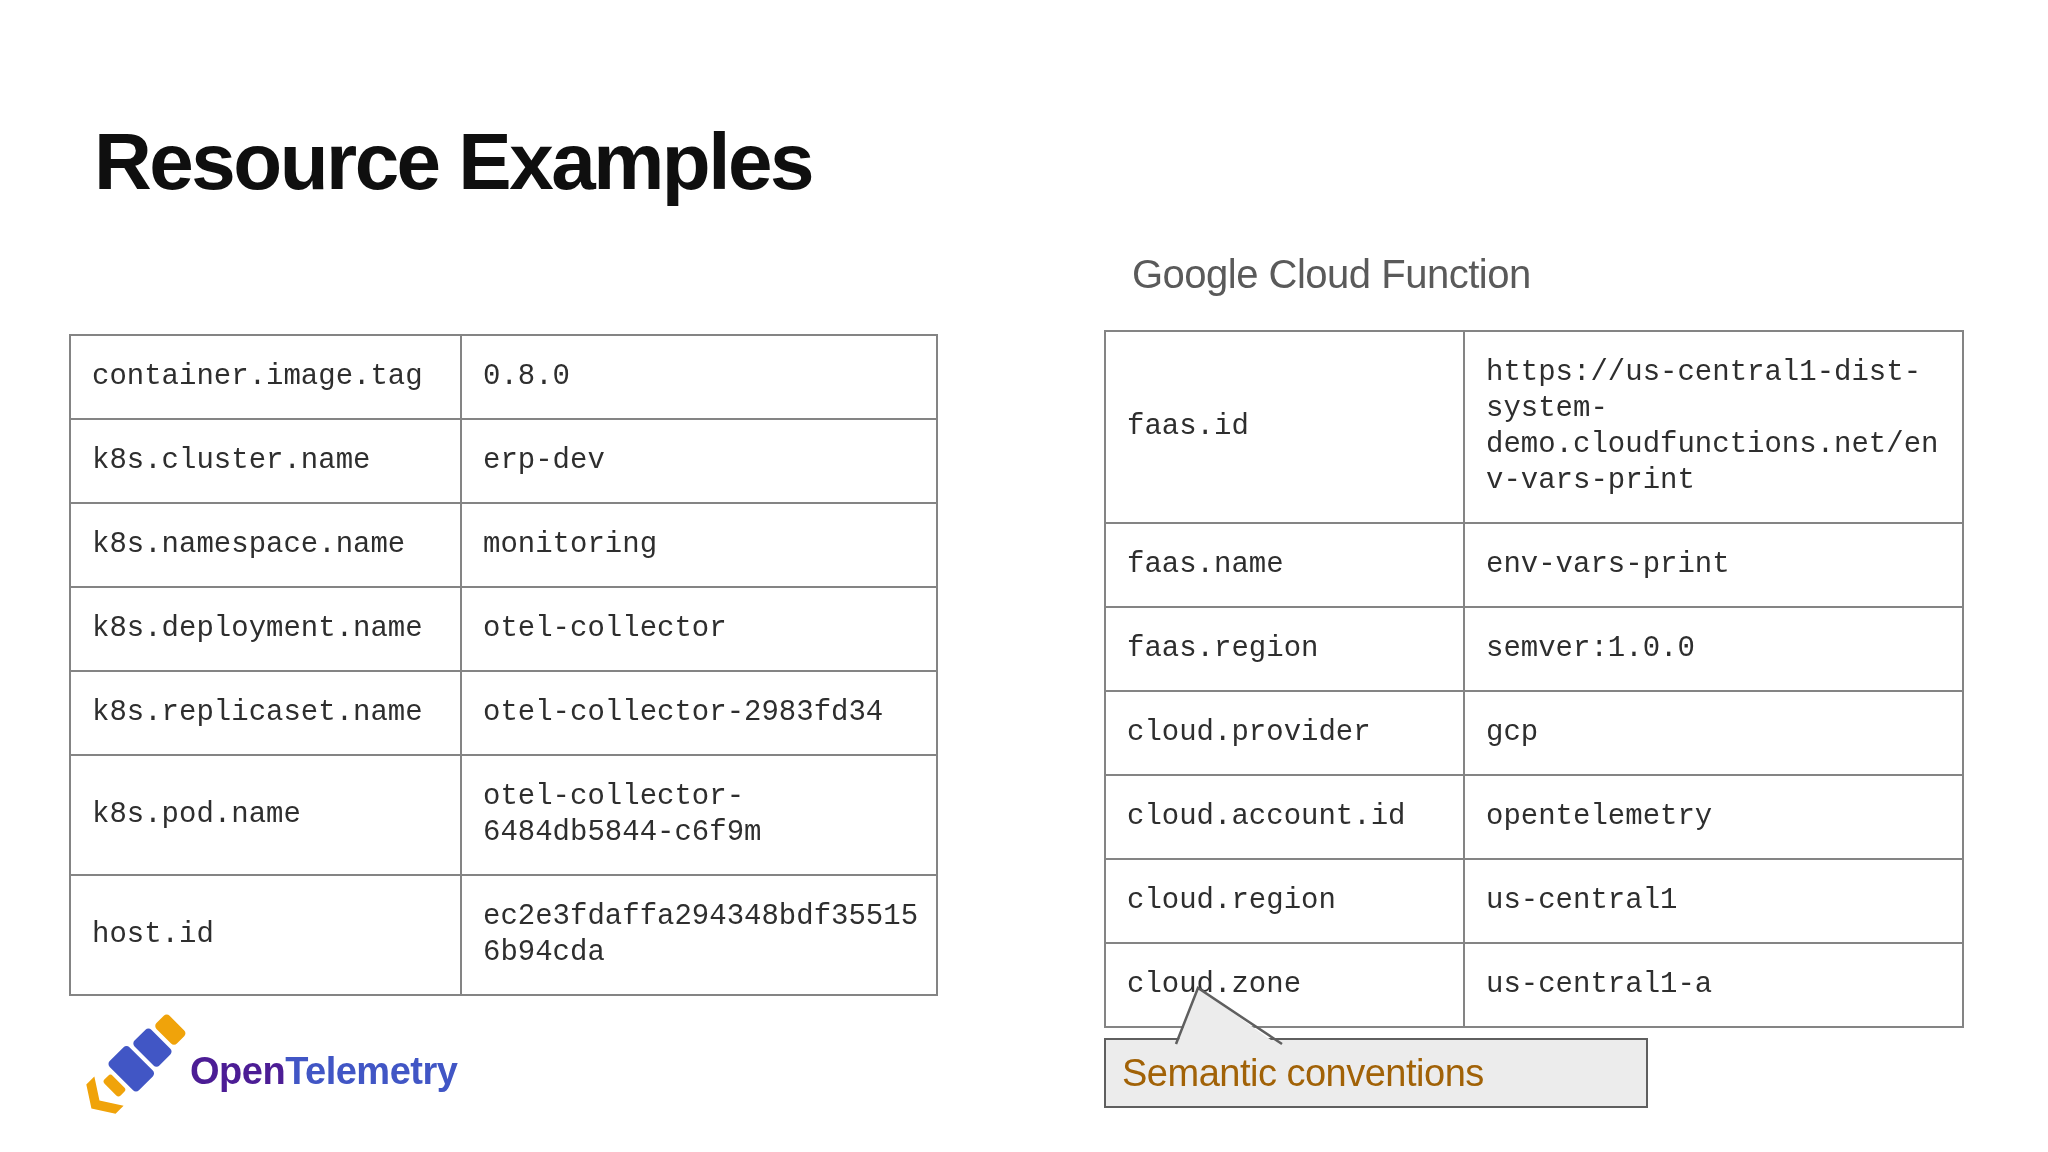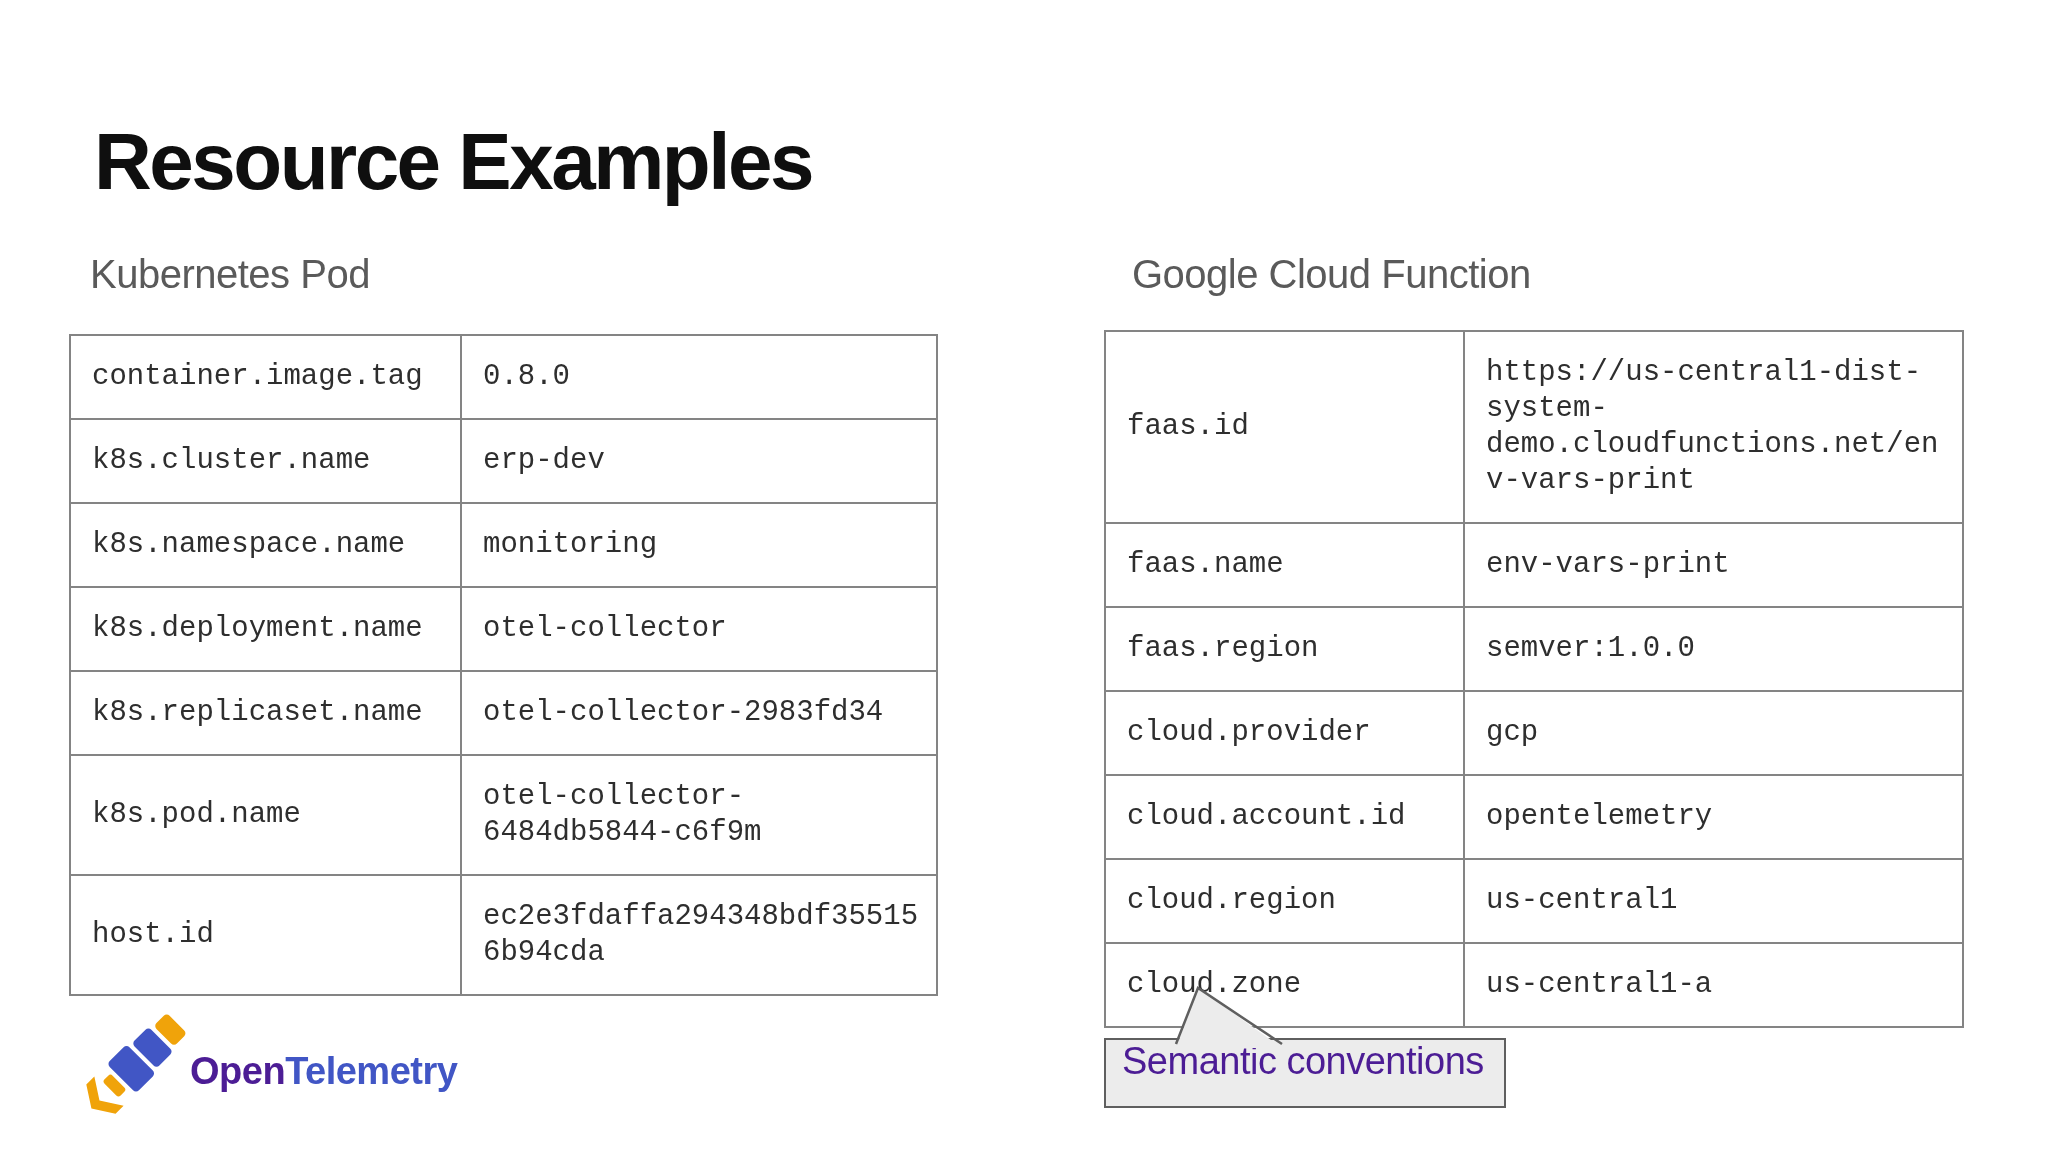--- a/index.html
+++ b/index.html
@@ -41,26 +41,26 @@
     padding:23px 18px 23px 21px;
     font-family:"Liberation Mono", monospace;
     font-size:29px;line-height:36px;
     color:#2e2e2e;
     overflow:hidden;
   }
   table.res-table td.val{white-space:pre-line;}
 
   
   .callout-box{
-    position:absolute;left:1104px;top:1038px;width:402px;height:70px;
+    position:absolute;left:1104px;top:1038px;width:544px;height:70px;
     background:#ececec;border:2px solid #5f5f5f;
     box-sizing:border-box;
-    display:flex;align-items:flex-start;
+    display:flex;align-items:center;
     padding-left:16px;
-    font-size:38px;color:#4c1d95;letter-spacing:-0.5px;
+    font-size:38px;color:#a16207;letter-spacing:-0.5px;
   }
   .callout-tail{
     position:absolute;left:1160px;top:984px;width:140px;height:64px;
     z-index:3;
   }
 
   
   .logo{position:absolute;left:74px;top:1002px;width:300px;height:140px;z-index:4;}
   .logo-mark{position:absolute;left:0;top:0;width:124px;height:124px;}
   .logo-text{
@@ -71,21 +71,20 @@
   .logo-open{color:#4c1d95;}
   .logo-telemetry{color:#4156c5;}
 </style>
 </head>
 <body>
 
 <div class="slide">
 
   <h1 class="title">Resource Examples</h1>
 
-  <div class="section-heading heading-k8s">Kubernetes Pod</div>
 
   <table class="res-table table-k8s">
     <colgroup>
         <col class="col-key">
         <col class="col-val">
       </colgroup>
     <tbody>
       <tr>
         <td class="key">container.image.tag</td>
         <td class="val">0.8.0</td>

